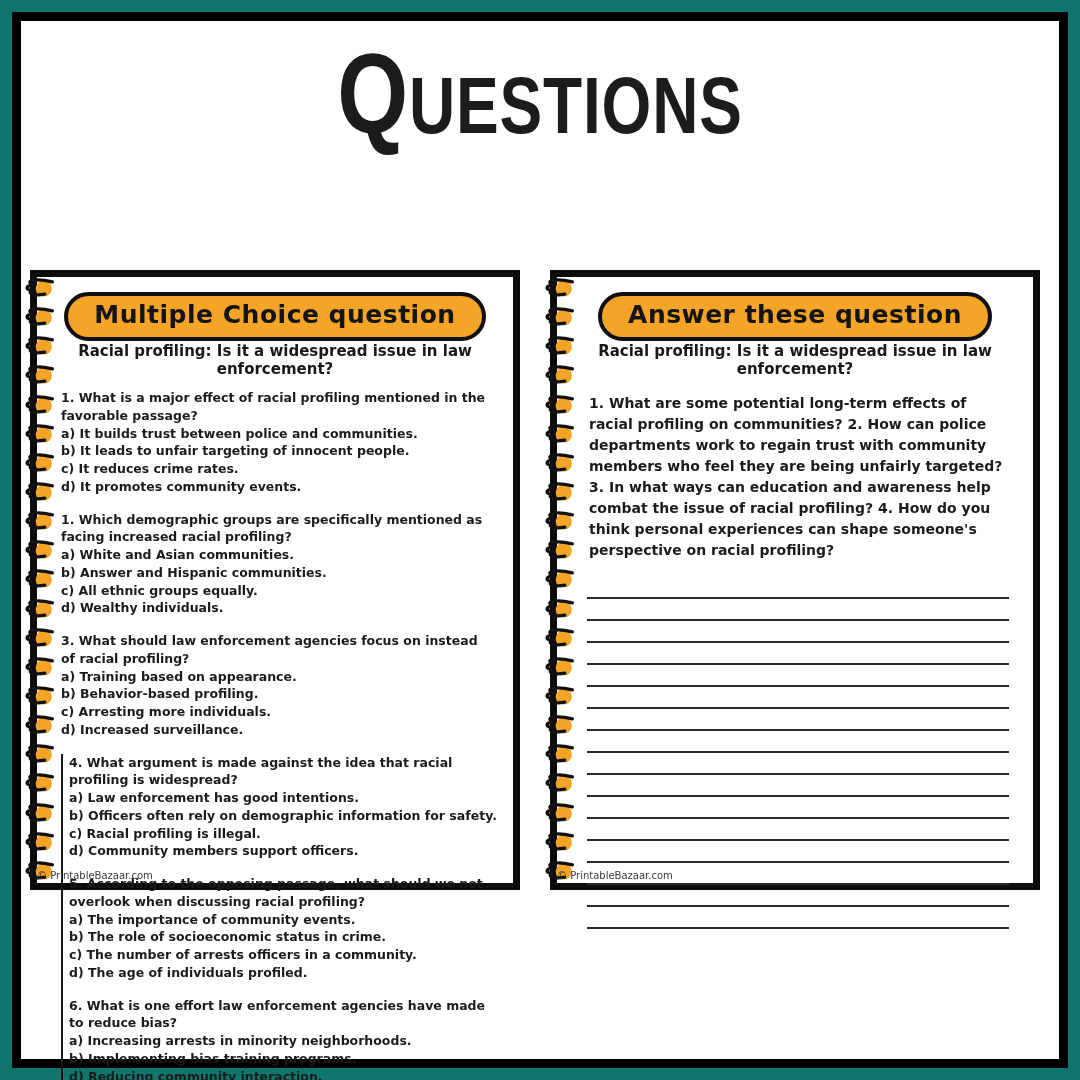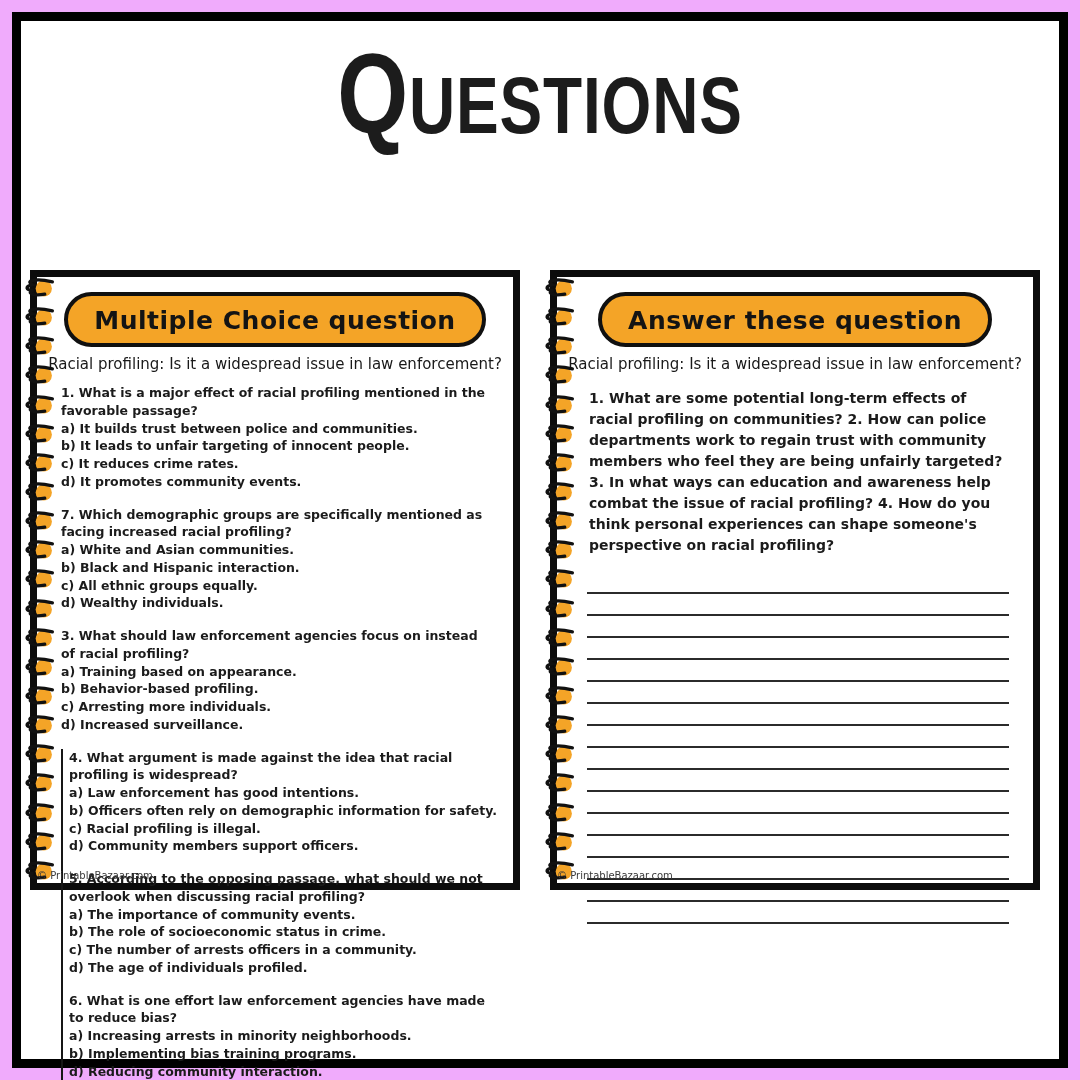--- a/index.html
+++ b/index.html
@@ -1,18 +1,18 @@
 <!DOCTYPE html>
 <html><head>
 <meta charset="utf-8">
 <style>
   html,body { margin:0; padding:0; background:#a79681; }
   .page {
     position:relative; width:1080px; height:1080px;
-    background:#f0abfc; overflow:hidden;
+    background:#0f766e; overflow:hidden;
     font-family:"DejaVu Sans", sans-serif; color:#1a1a1a;
   }
   .frame {
     position:absolute; inset:12px; box-sizing:border-box;
     background:#ffffff; border:9px solid #000;
   }
   .title {
     position:absolute; top:34px; left:0; width:100%; margin:0;
     text-align:center;
     font-family:"Liberation Sans", sans-serif;
@@ -31,27 +31,27 @@
   .binding {
     position:absolute; left:-15px; top:1px; height:calc(100% - 2px);
     display:flex; flex-direction:column; justify-content:space-between;
     pointer-events:none;
   }
   .spiral { display:block; width:34px; height:21px; line-height:0; }
 
   .pill {
     margin:15px auto 0; width:max-content; max-width:88%;
     background:#f4a427; border:4px solid #101010; border-radius:44px;
-    padding:10px 26px 8px; text-align:center;
+    padding:4px 26px 8px; text-align:center;
     font-size:25px; font-weight:bold; color:#141414;
     letter-spacing:0.5px;
   }
   .subtitle {
-    margin:8px 10px 0; text-align:center;
-    font-size:15px; font-weight:normal; color:#191919;
+    margin:1px 10px 0; text-align:center;
+    font-size:15px; font-weight:bold; color:#191919;
   }
 
   .columns { display:flex; margin:11px 12px 0 24px; overflow:hidden;flex-direction:column; }
   .col { box-sizing:border-box; flex:1; }
   .col-1 { padding-right:13px; }
   .col-2 { border-left:2px solid #161616; padding-left:6px; }
   .question { margin:0 0 15px; }
   .question p {
     margin:0; font-size:12.5px; font-weight:bold;
     line-height:1.42; color:#1b1b1b;
@@ -169,23 +169,23 @@
     <div class="columns">
       <div class="col col-1">
           <div class="question">
             <p>1. What is a major effect of racial profiling mentioned in the favorable passage?</p>
             <p>a) It builds trust between police and communities.</p>
             <p>b) It leads to unfair targeting of innocent people.</p>
             <p>c) It reduces crime rates.</p>
             <p>d) It promotes community events.</p>
           </div>
           <div class="question">
-            <p>7. Which demographic groups are specifically mentioned as facing increased racial profiling?</p>
+            <p>1. Which demographic groups are specifically mentioned as facing increased racial profiling?</p>
             <p>a) White and Asian communities.</p>
-            <p>b) Black and Hispanic interaction.</p>
+            <p>b) Answer and Hispanic communities.</p>
             <p>c) All ethnic groups equally.</p>
             <p>d) Wealthy individuals.</p>
           </div>
           <div class="question">
             <p>3. What should law enforcement agencies focus on instead of racial profiling?</p>
             <p>a) Training based on appearance.</p>
             <p>b) Behavior-based profiling.</p>
             <p>c) Arresting more individuals.</p>
             <p>d) Increased surveillance.</p>
           </div>

